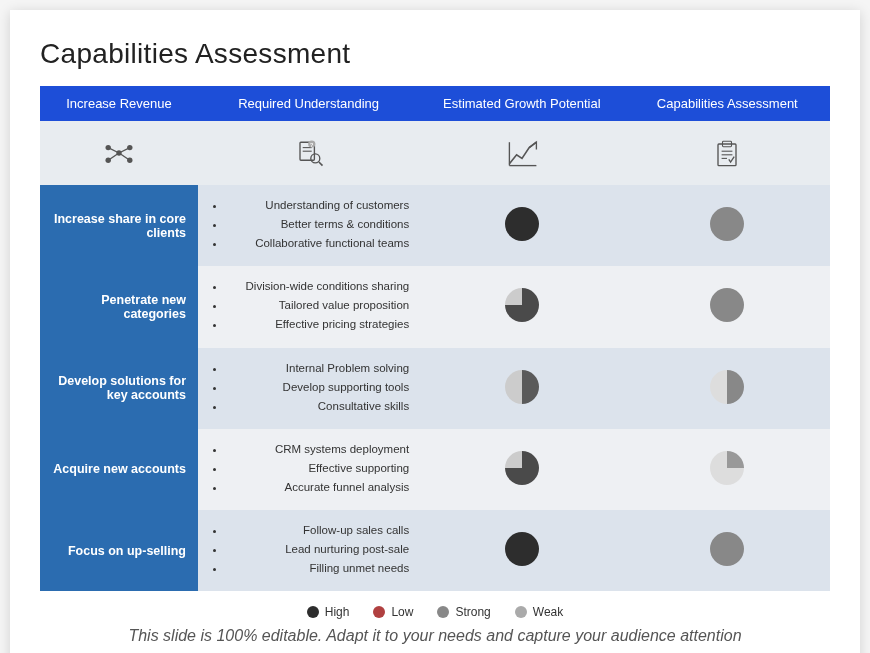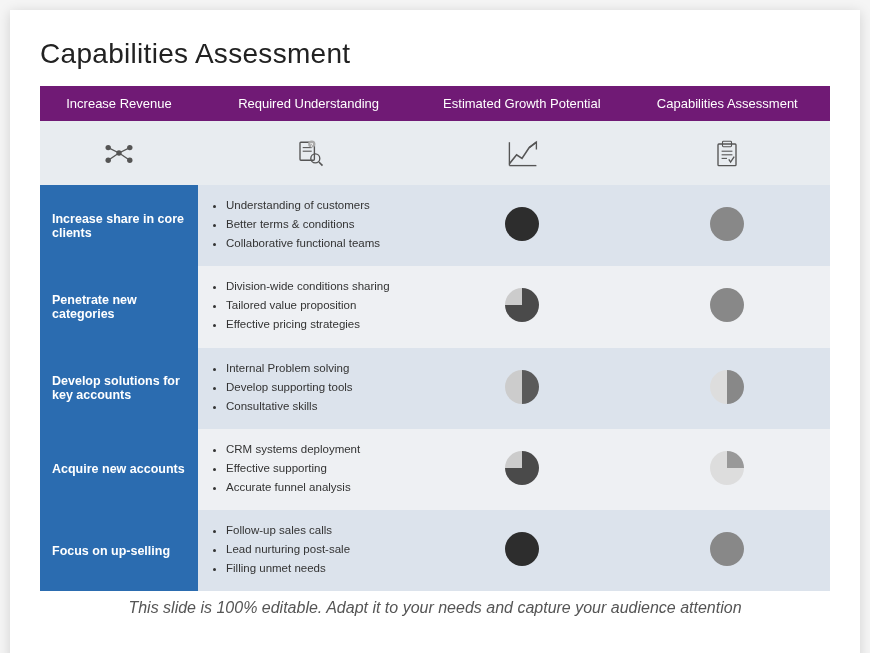--- a/index.html
+++ b/index.html
@@ -28,21 +28,21 @@
     }
     .table-wrapper {
       width: 100%;
     }
     table {
       width: 100%;
       border-collapse: collapse;
     }
     
     .header-row td {
-      background: #701a75;
+      background: #1d4ed8;
       color: #fff;
       text-align: center;
       font-size: 13px;
       font-weight: 500;
       padding: 10px 8px;
       vertical-align: middle;
       margin-top: 37px;
     }
     
     .icon-row td {
@@ -54,20 +54,21 @@
     .icon-cell {
       display: flex;
       justify-content: center;
       align-items: center;
     }
     
     .data-row td {
       vertical-align: middle;
       padding: 12px 10px;
       font-size: 12px;
+      text-align: right;
     }
     .data-row:nth-child(odd) td {
       background: #dce3ec;
     }
     .data-row:nth-child(even) td {
       background: #eef0f3;
     }
     .data-row td.label-cell {
       background: #2b6cb0;
       color: #fff;
@@ -322,15 +323,33 @@
           <span class="circle circle-full-dark"></span>
         </td>
         <td class="assessment-cell">
           <span class="circle circle-full-gray"></span>
         </td>
       </tr>
     </tbody>
       </table>
   </div>
 
+  <div class="legend-row">
+    <div class="legend-item">
+      <span class="legend-dot" style="background:#2d2d2d;"></span>
+      <span>High</span>
+    </div>
+    <div class="legend-item">
+      <span class="legend-dot" style="background:#b04040;"></span>
+      <span>Low</span>
+    </div>
+    <div class="legend-item">
+      <span class="legend-dot" style="background:#888888;"></span>
+      <span>Strong</span>
+    </div>
+    <div class="legend-item">
+      <span class="legend-dot" style="background:#aaaaaa;"></span>
+      <span>Weak</span>
+    </div>
+  </div>
 
   <div class="footer-text">This slide is 100% editable. Adapt it to your needs and capture your audience attention</div>
 </div>
 
 </body></html>

